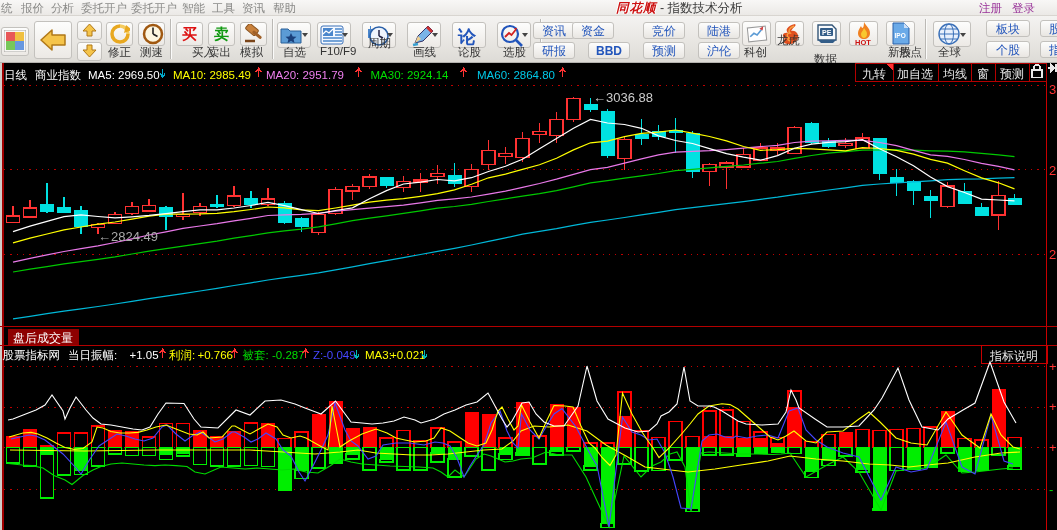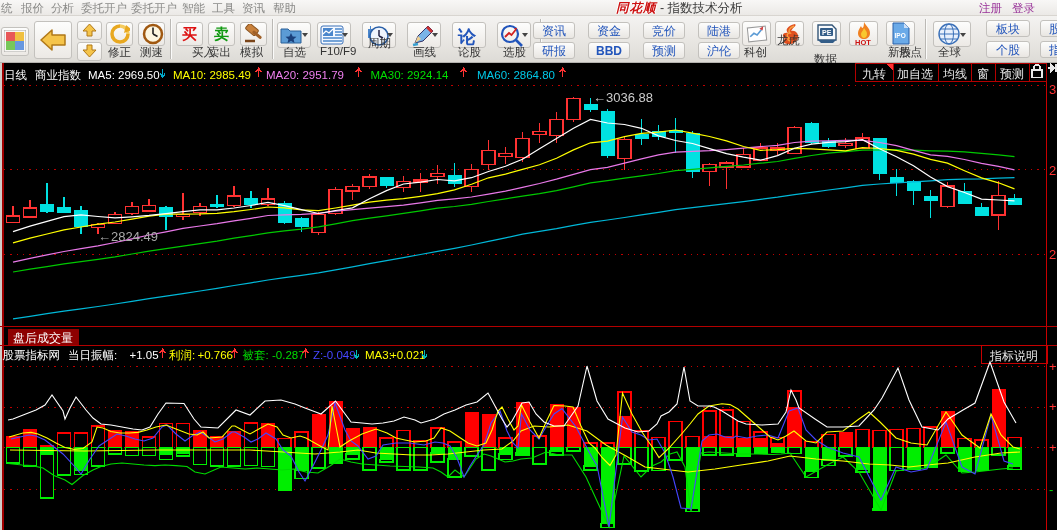--- a/index.html
+++ b/index.html
@@ -120,21 +120,21 @@
         <circle cx="10" cy="10" r="8" fill="none" stroke="#2255bb" stroke-width="2.2"></circle>
         <line x1="16" y1="16" x2="22" y2="22" stroke="#2255bb" stroke-width="2.6"></line>
         <path d="M5 13 l4-4 2.5 2 4-5" stroke="#d02020" stroke-width="1.8" fill="none"></path>
         <path d="M14 4 l3 0 -1 3 Z" fill="#d02020"></path>
       </svg>
 <div class="dd" style="left:522px;top:17px"></div>
 <span class="tl" style="left:503px;top:29px">选股</span>
 <div class="sep" style="left:540px"></div>
 <div class="btn2" style="left:533px;top:6px">资讯</div>
 <div class="btn2" style="left:533px;top:26px">研报</div>
-<div class="btn2" style="left:588px;top:6px">资金</div>
+<div class="btn2" style="left:572px;top:6px">资金</div>
 <div class="btn2" style="left:588px;top:26px"><b>BBD</b></div>
 <div class="btn2" style="left:643px;top:6px">竞价</div>
 <div class="btn2" style="left:643px;top:26px">预测</div>
 <div class="btn2" style="left:698px;top:6px">陆港</div>
 <div class="btn2" style="left:698px;top:26px">沪伦</div>
 <div class="tb" style="left:742px;top:5px;width:29px;height:25px"></div>
 <svg style="position:absolute;left:745px;top:8px" width="24" height="20" viewBox="0 0 24 20">
         <rect x="3" y="3" width="18" height="14" fill="#fff" stroke="#999" transform="rotate(-6 12 10)"></rect>
         <path d="M5 12 l4-3 3 2 5-5" stroke="#5b9bd5" stroke-width="1.6" fill="none" transform="rotate(-6 12 10)"></path>
         <path d="M15 5 l4-2 -1 4" fill="#d04040" transform="rotate(-6 12 10)"></path>

